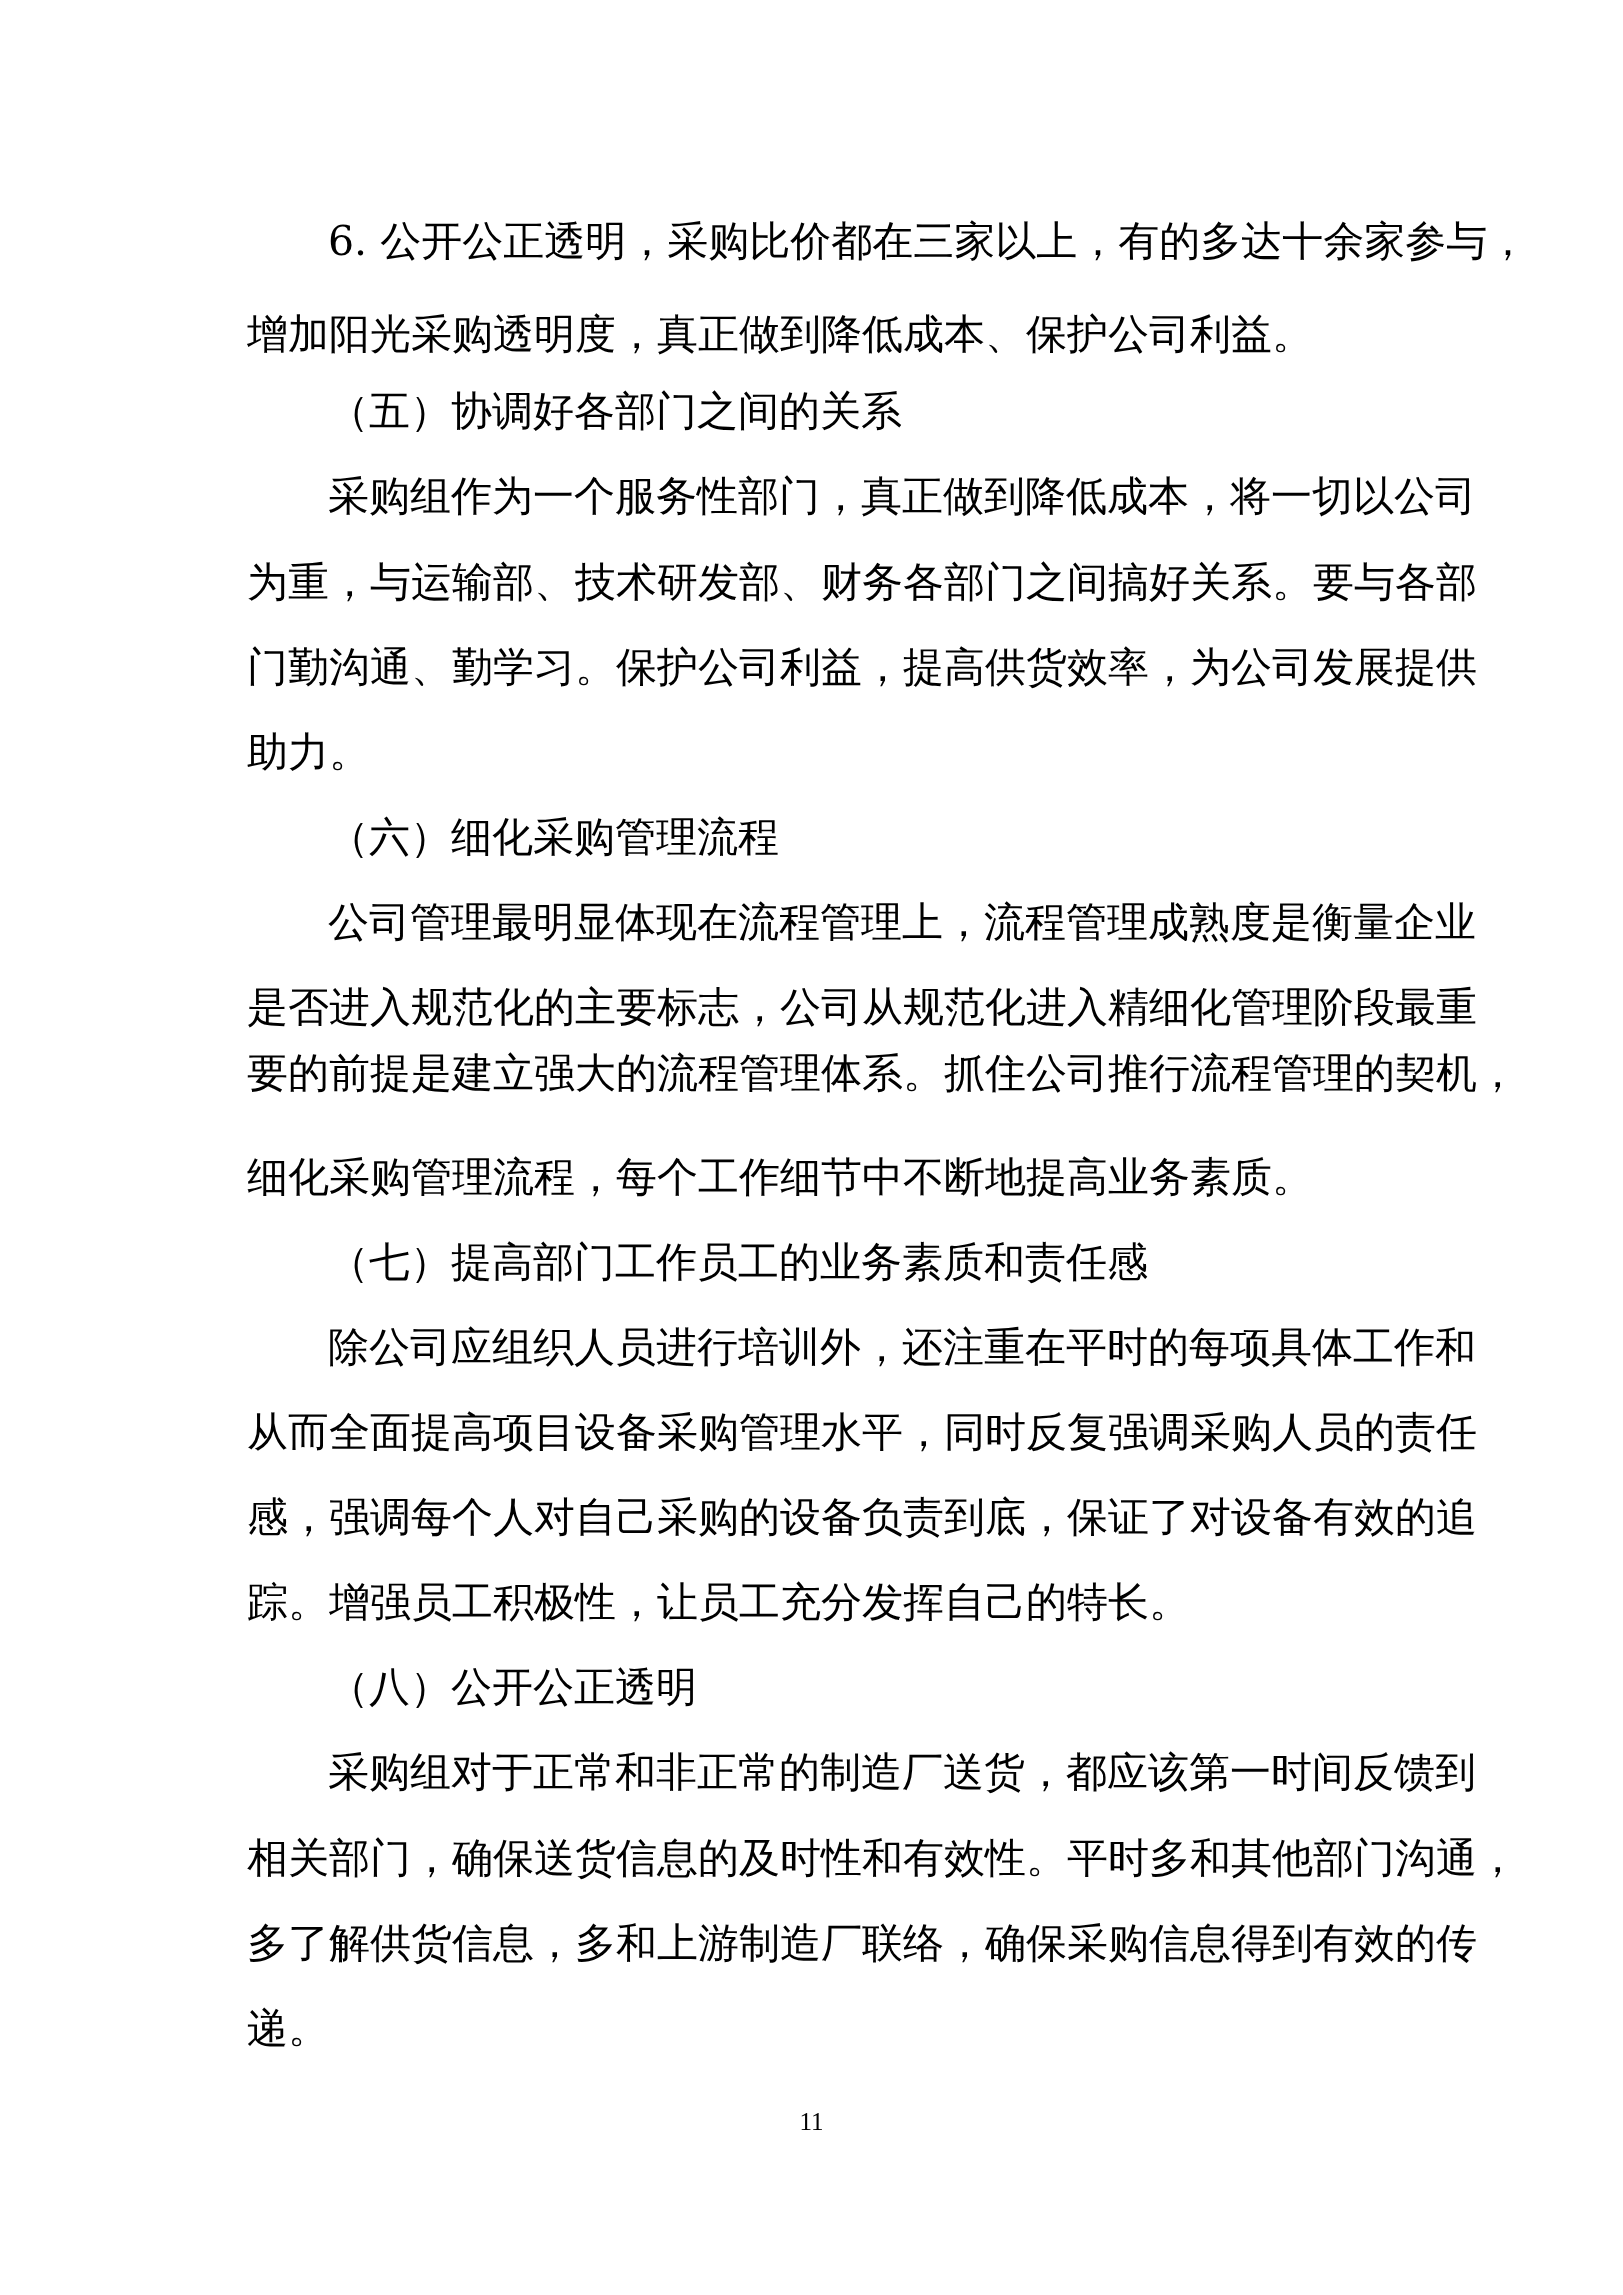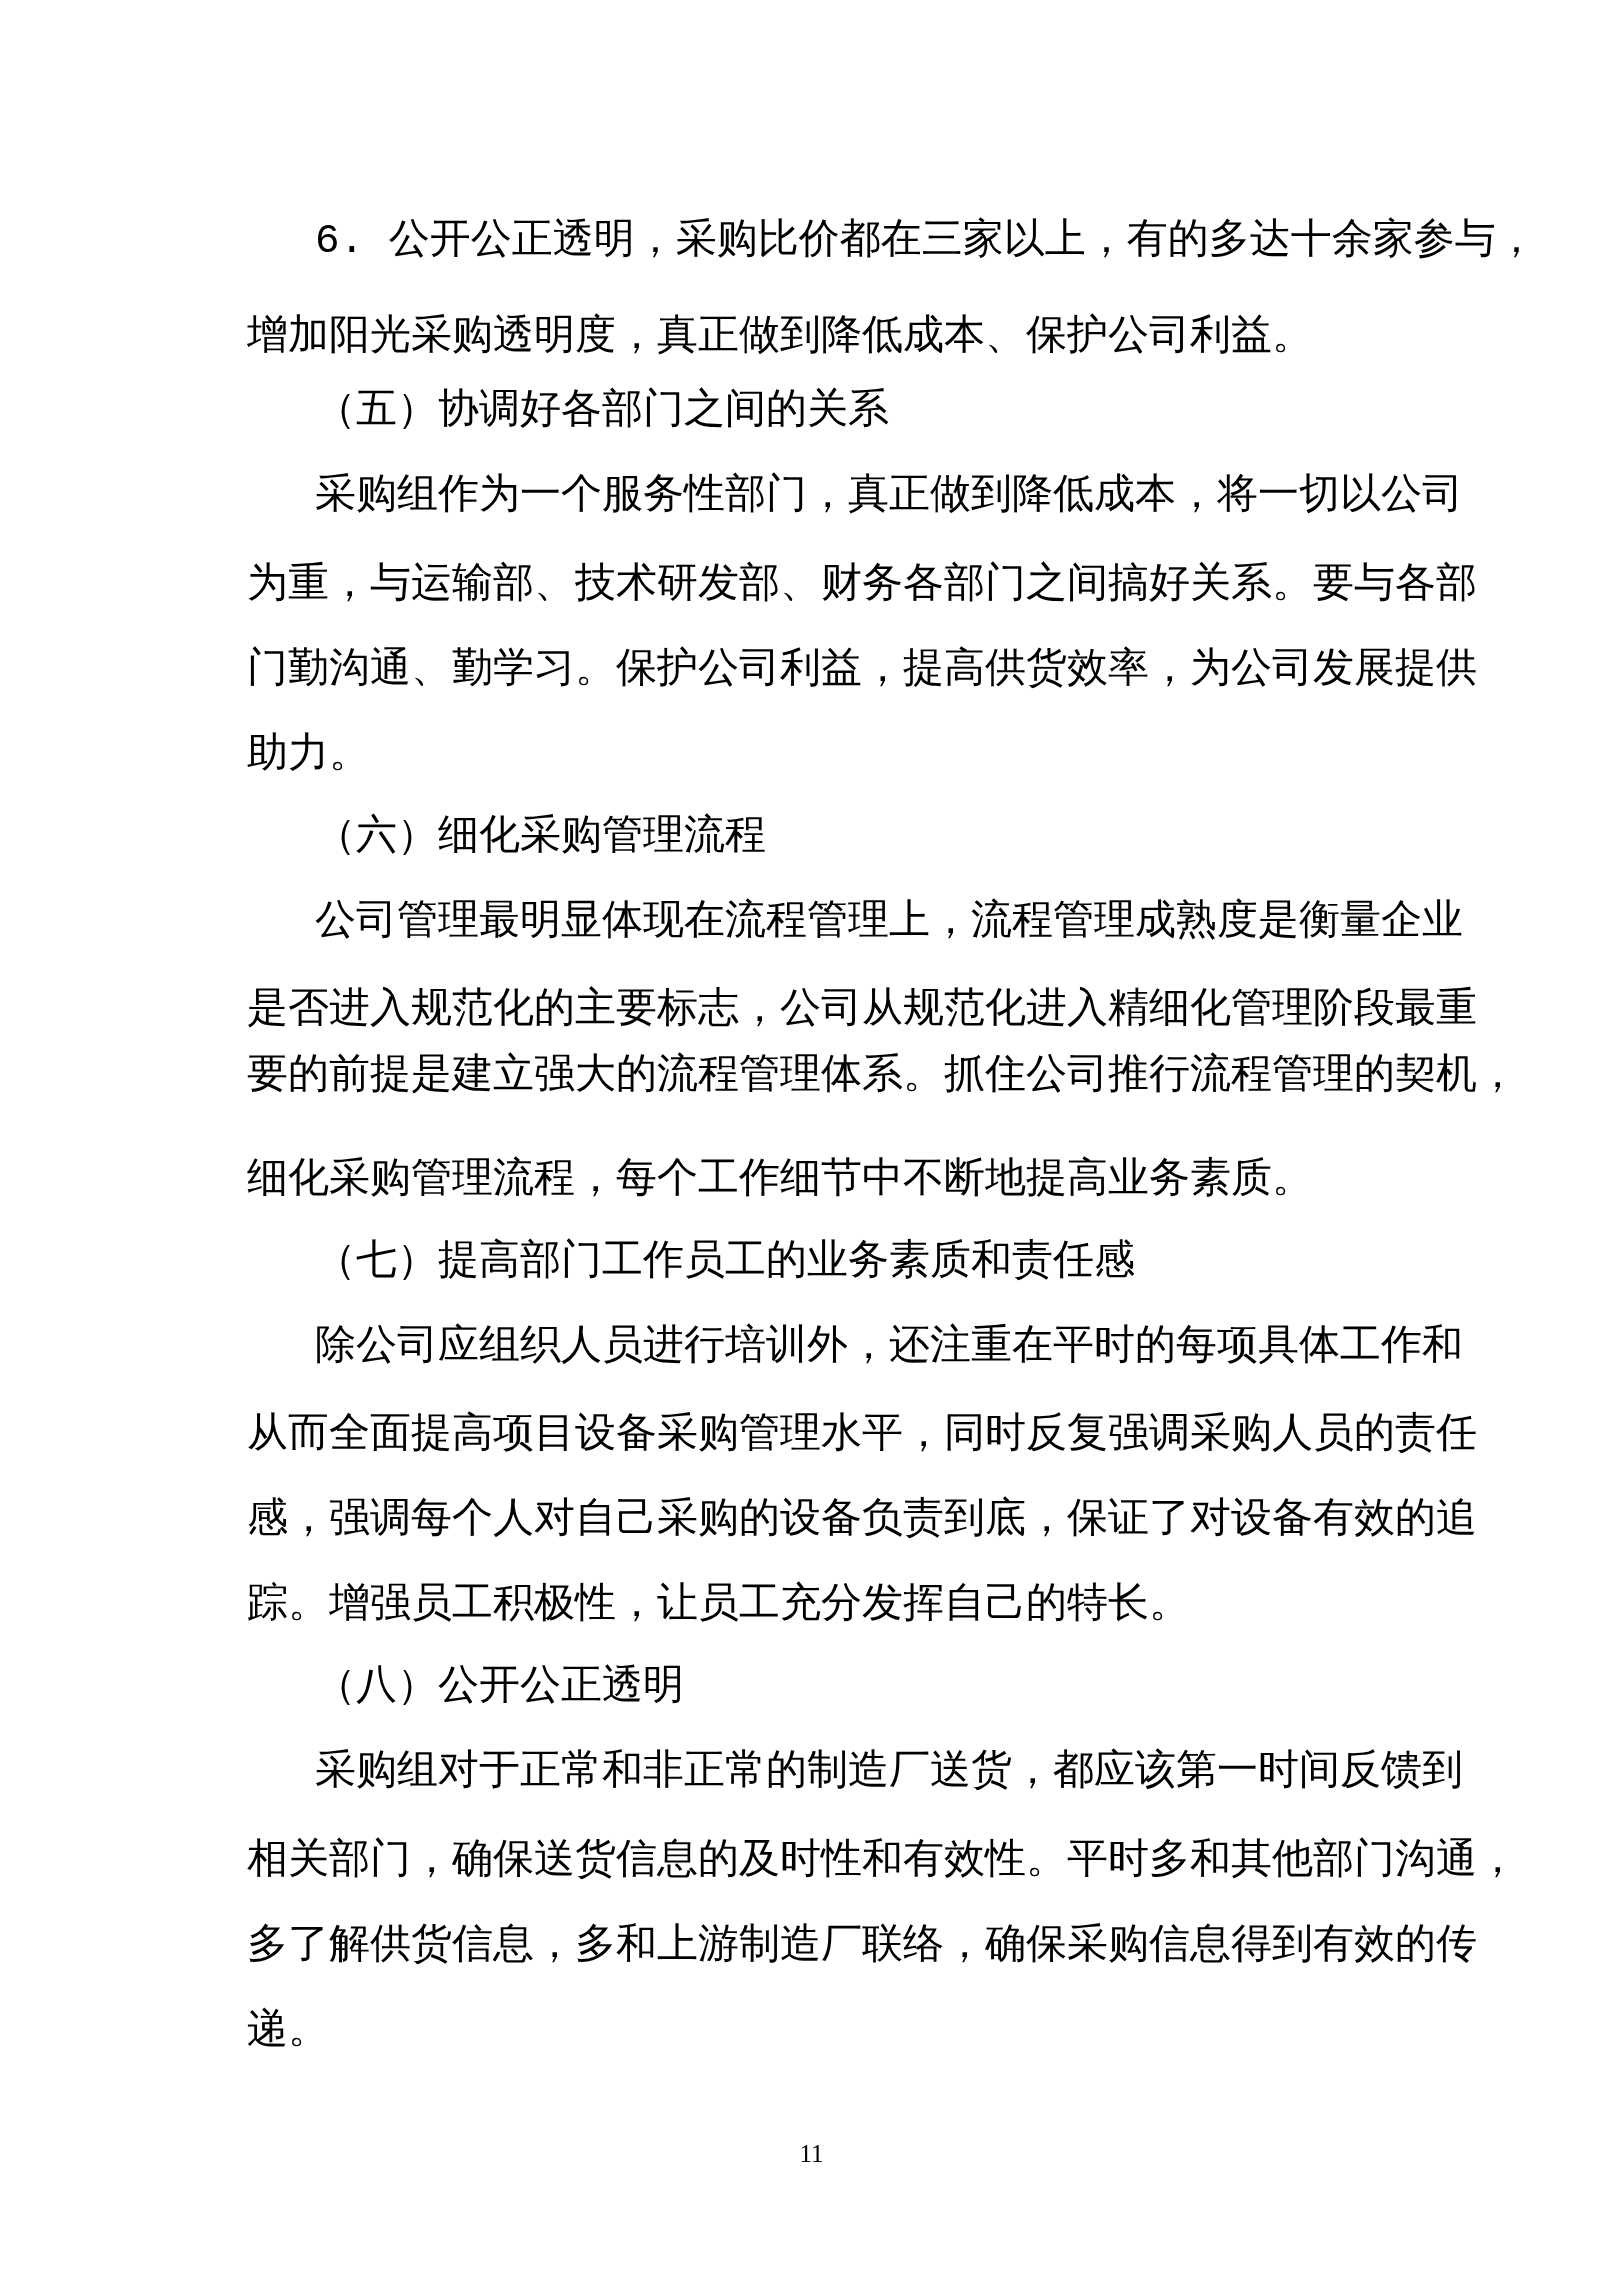--- a/index.html
+++ b/index.html
@@ -1,23 +1,23 @@
 <!DOCTYPE html>
 <html style="font-size:10.5px"><head>
 <meta charset="utf-8">
 <style>
   html, body { margin:0; padding:0; background:#ffffff; }
   body { width:1623px; height:2295px; position:relative; overflow:hidden;
          font-family:"DejaVu Serif", "Liberation Serif", serif; color:#000; }
   .page { position:absolute; left:247px; top:196px; width:1139px; }
   .line { position:absolute; left:0; white-space:nowrap; font-size:41px; line-height:46px;
           letter-spacing:0px; }
-  .indent { left:68px;font-family:Liberation Mono, monospace; }
+  .indent { left:81px; }
   .pagenum { position:absolute; top:2108px; left:0; width:1623px; text-align:center;
-             font-family:"Liberation Serif", serif; font-size:25px;margin-top:32px; }
+             font-family:"Liberation Serif", serif; font-size:25px; }
 </style>
 </head>
 <body>
 
 <div class="page">
   <div class="line indent" style="top:22px">6. 公开公正透明，采购比价都在三家以上，有的多达十余家参与，</div>
   <div class="line" style="top:115px">增加阳光采购透明度，真正做到降低成本、保护公司利益。</div>
   <div class="line indent" style="top:192px">（五）协调好各部门之间的关系</div>
   <div class="line indent" style="top:277px">采购组作为一个服务性部门，真正做到降低成本，将一切以公司</div>
   <div class="line" style="top:363px">为重，与运输部、技术研发部、财务各部门之间搞好关系。要与各部</div>

